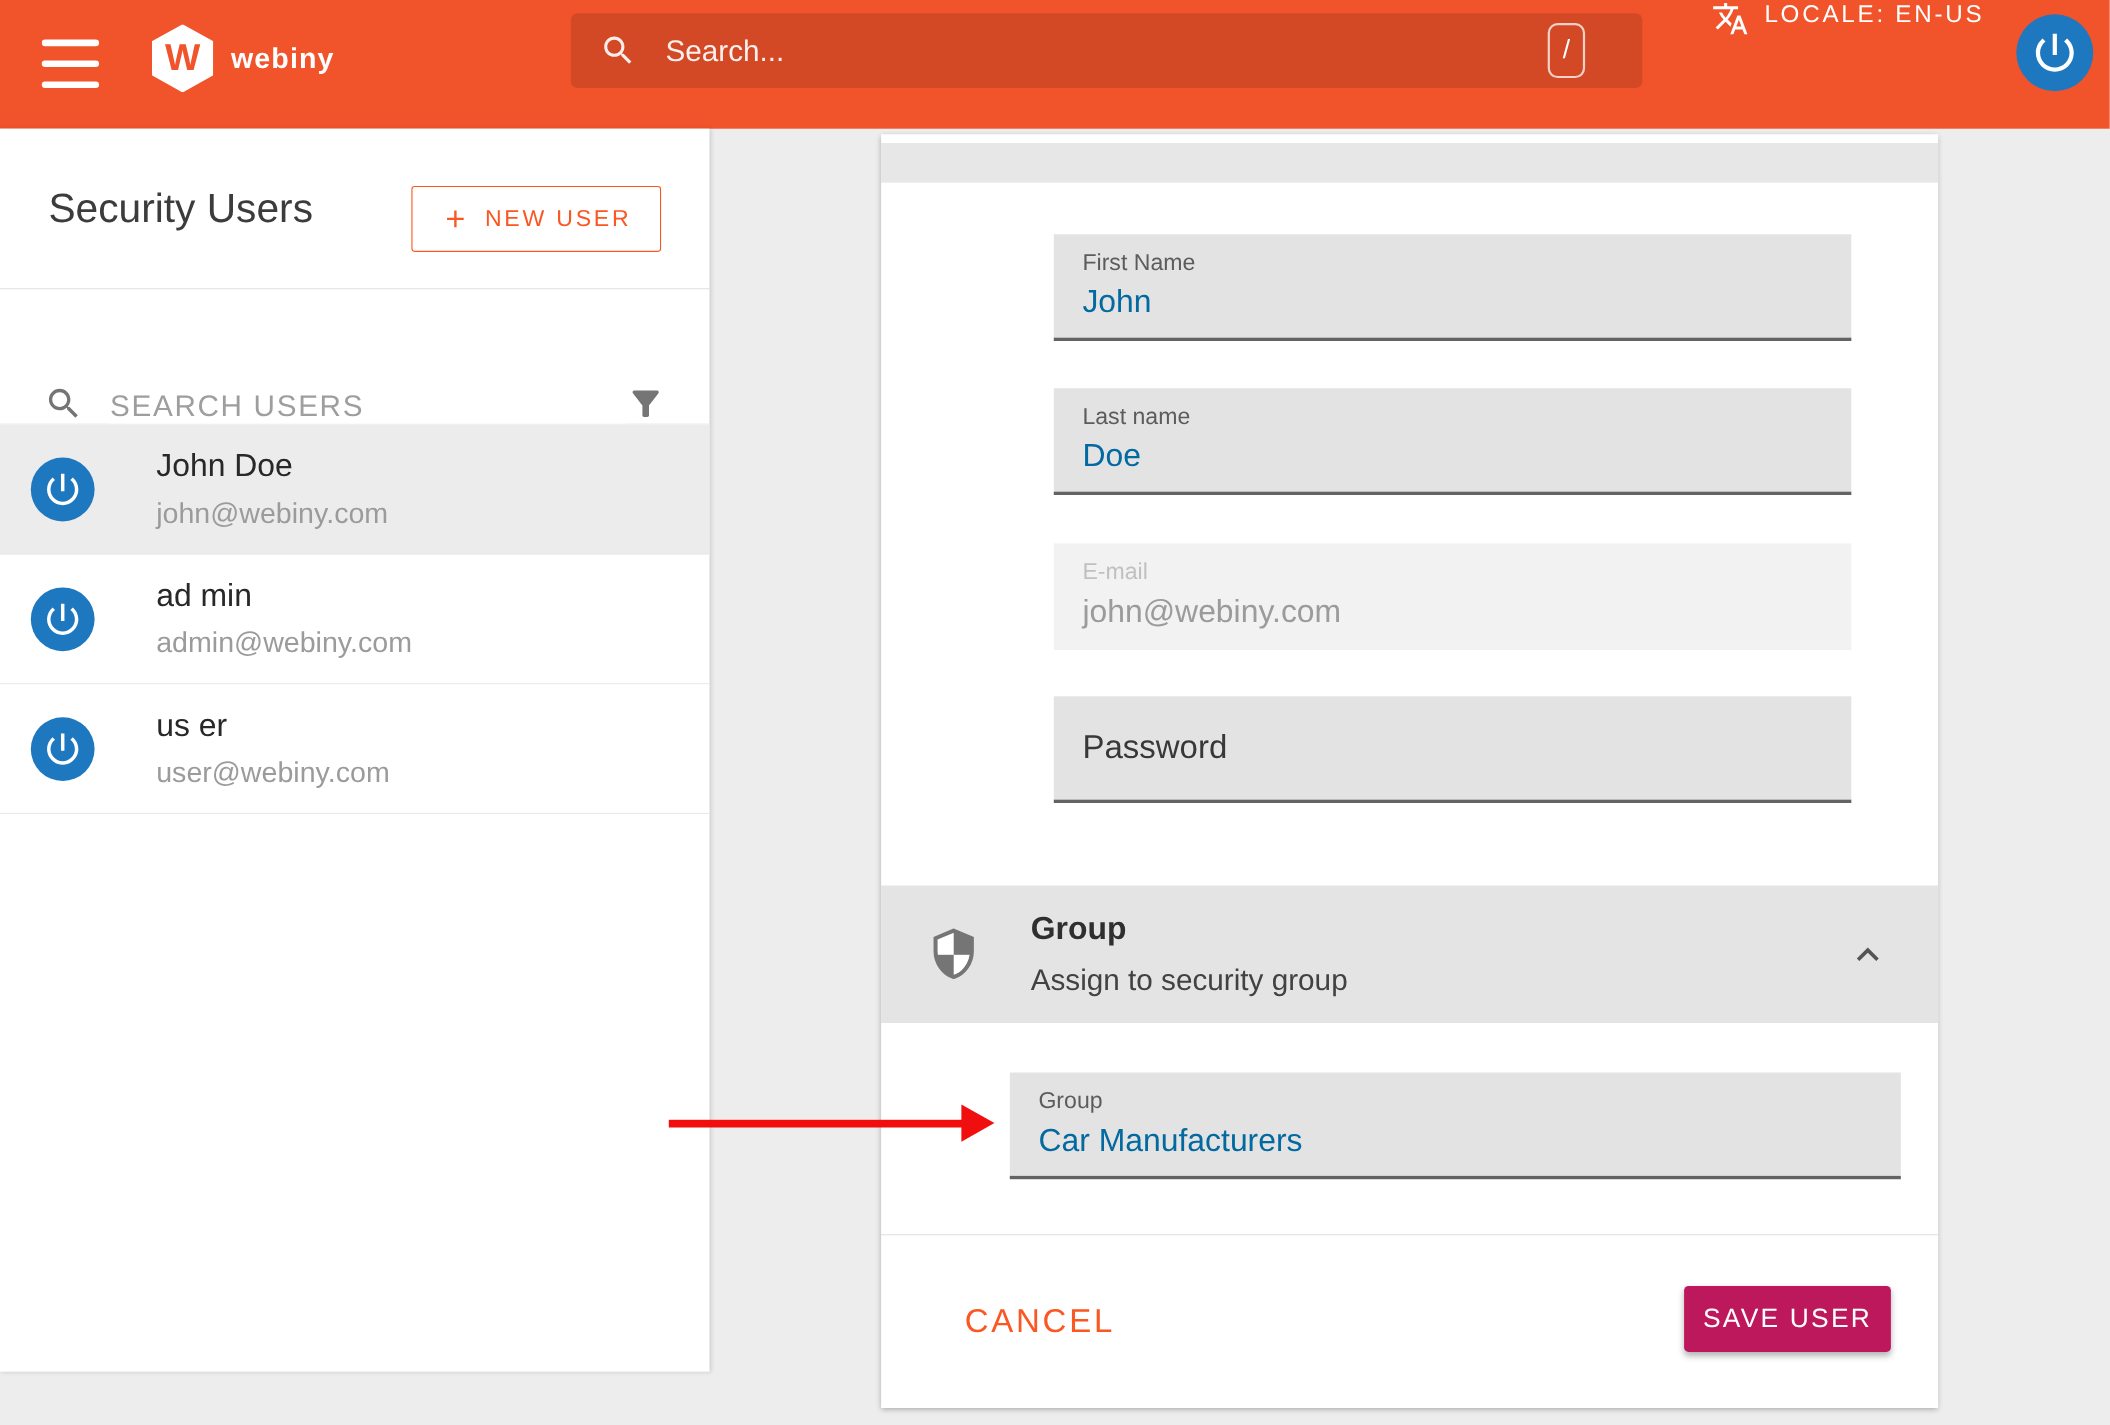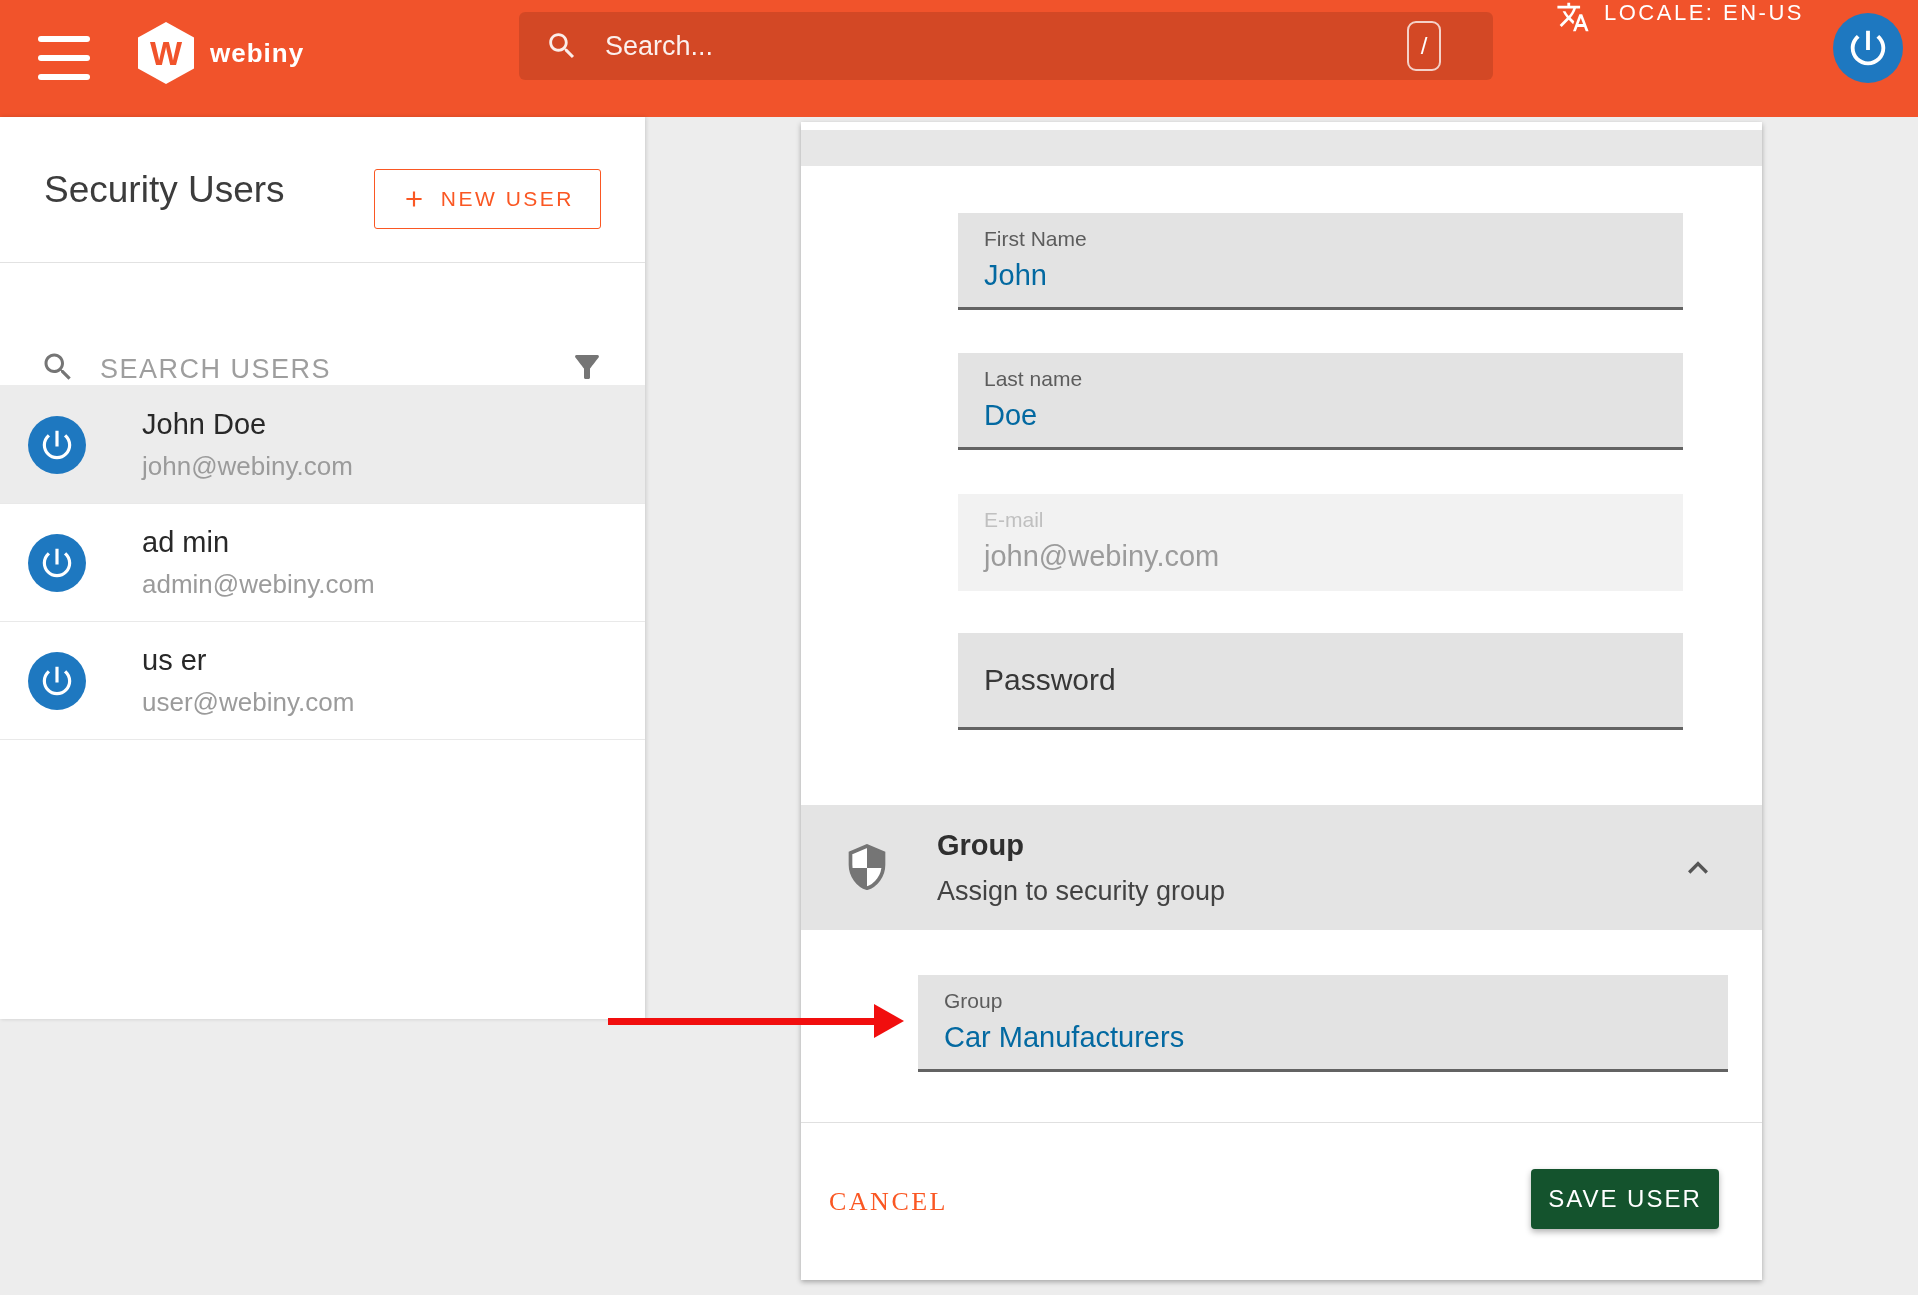--- a/index.html
+++ b/index.html
@@ -20,21 +20,21 @@
   .search-bar svg { flex:0 0 auto; }
   .search-input { background:transparent; border:none; outline:none; color:#fff; font-size:27px; margin-left:26px; flex:1; font-family:"Liberation Sans",sans-serif; }
   .search-input::placeholder { color:rgba(255,255,255,0.92); }
   .slash-badge { width:34px; height:50px; border:2px solid rgba(255,255,255,0.75); border-radius:9px; color:#fff; font-size:24px; display:flex; align-items:center; justify-content:center; margin-right:26px; }
 
   .locale { position:absolute; left:1556px; top:0; height:117px; display:flex; align-items:flex-start; color:#fff; cursor:pointer; }
   .locale-label { font-size:22px; letter-spacing:2.5px; margin-left:14px; }
   .avatar-top { position:absolute; left:1833px; top:13px; width:70px; height:70px; border-radius:50%; background:#1e78c0; display:flex; align-items:center; justify-content:center; cursor:pointer; }
 
   
-  .sidebar { position:absolute; left:0; top:117px; width:645px; height:902px; background:#fff; box-shadow:1px 0 4px rgba(0,0,0,0.15); }
+  .sidebar { position:absolute; left:0; top:117px; width:645px; height:1130px; background:#fff; box-shadow:1px 0 4px rgba(0,0,0,0.15); }
   .sidebar-header { height:146px; display:flex; align-items:center; justify-content:space-between; padding:0 44px; border-bottom:1px solid #e2e2e2; }
   .sidebar-title { font-size:37px; color:#3c3c3c; }
   .new-user-btn { border:1px solid #fa5723; border-radius:3px; background:#fff; color:#fa5723; font-size:21px; letter-spacing:2.5px; padding:16px 26px; display:flex; align-items:center; gap:14px; cursor:pointer; font-family:"Liberation Sans",sans-serif;margin-top:18px; }
   .search-row { height:123px; display:flex; align-items:flex-end; padding:0 40px; border-bottom:1px solid #ececec; }
   .users-search-input { border:none; outline:none; font-size:27px; letter-spacing:1.5px; color:#555; margin-left:24px; flex:1; font-family:"Liberation Sans",sans-serif; }
   .users-search-input::placeholder { color:#9e9e9e; }
   .user-row { height:118px; display:flex; align-items:center; padding:0 28px; border-bottom:1px solid #e9e9e9; cursor:pointer; }
   .user-row.selected { background:#ececec; }
   .avatar-sm { width:58px; height:58px; border-radius:50%; background:#1e78c0; display:flex; align-items:center; justify-content:center; flex:0 0 auto; }
   .user-meta { margin-left:56px; }
@@ -61,22 +61,22 @@
 
   .accordion-header { position:absolute; left:0; top:683px; width:961px; height:125px; background:#e4e4e4; display:flex; align-items:center; padding:0 44px; cursor:pointer; }
   .acc-texts { margin-left:48px; }
   .acc-title { font-size:29px; font-weight:bold; color:#2f2f2f; }
   .acc-sub { font-size:27px; color:#424242; margin-top:14px; }
   .acc-chevron { margin-left:auto; display:flex; align-items:center; }
 
   .f-group { top:853px; left:117px; width:810px; }
 
   .panel-footer { position:absolute; left:0; top:1000px; width:961px; height:158px; border-top:1px solid #e0e0e0; display:flex; align-items:center; }
-  .cancel-btn { background:none; border:none; color:#fa5723; font-size:26px; letter-spacing:2.5px; margin-left:28px; cursor:pointer; font-family:Liberation Serif, serif; }
-  .save-btn { position:absolute; left:730px; top:46px; width:188px; height:60px; background:#14532d; border:none; border-radius:4px; color:#fff; font-size:24px; letter-spacing:2px; box-shadow:0 3px 6px rgba(0,0,0,0.3); cursor:pointer; font-family:"Liberation Sans",sans-serif; }
+  .cancel-btn { background:none; border:none; color:#fa5723; font-size:30px; letter-spacing:2.5px; margin-left:76px; cursor:pointer; font-family:Liberation Sans, sans-serif; }
+  .save-btn { position:absolute; left:730px; top:46px; width:188px; height:60px; background:#be185d; border:none; border-radius:4px; color:#fff; font-size:24px; letter-spacing:2px; box-shadow:0 3px 6px rgba(0,0,0,0.3); cursor:pointer; font-family:"Liberation Sans",sans-serif; }
 
   
   .arrow { position:absolute; left:608px; top:1018px; width:268px; height:7px; background:#f10e0e; }
   .arrow-head { position:absolute; left:874px; top:1004px; width:0; height:0; border-left:30px solid #f10e0e; border-top:17px solid transparent; border-bottom:17px solid transparent; }
 
   .icon-gray { color:#757575; }
 </style>
 </head>
 <body>
 

